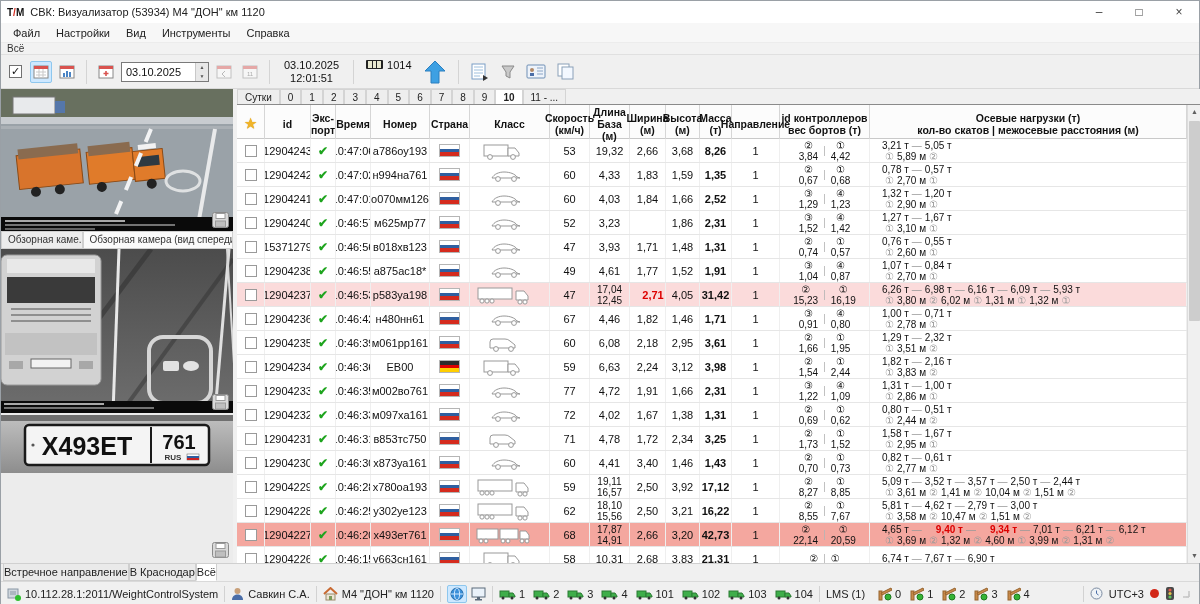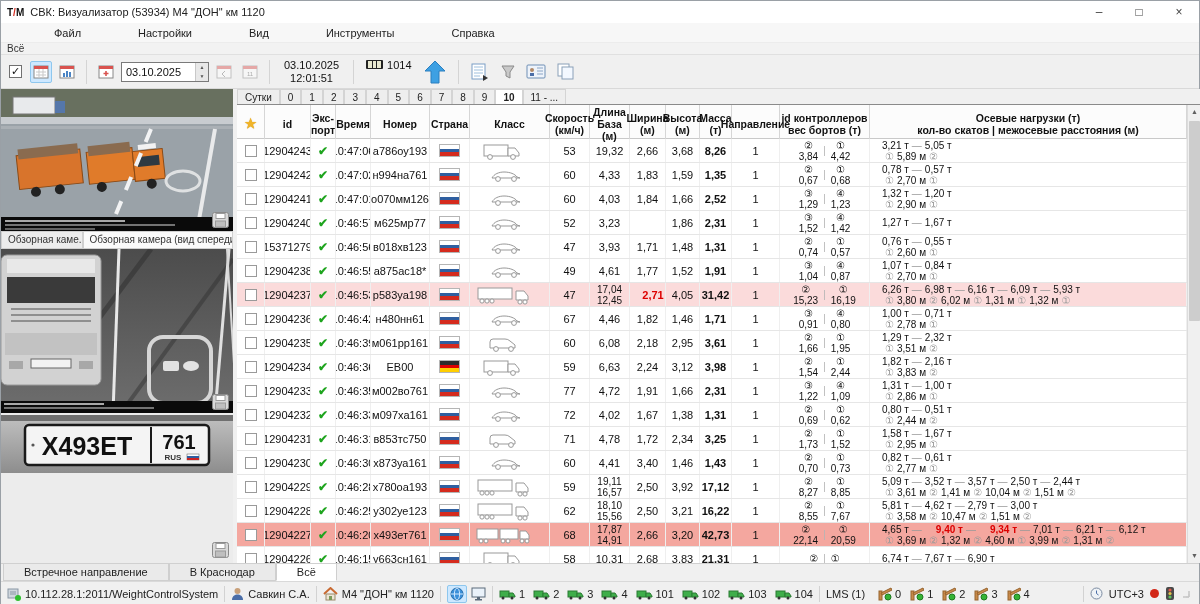--- a/index.html
+++ b/index.html
@@ -9,21 +9,21 @@
   
   #titlebar { position:absolute; left:0; top:0; width:100%; height:22px; background:#ffffff; display:flex; align-items:center; padding-left:6px; }
   #appicon { font-size:10px; font-weight:bold; color:#111; margin-right:6px; letter-spacing:0; }
   #appicon .slash { color:#d42a1e; }
   #title { font-size:11px; color:#222; }
   #winbtns { margin-left:auto; display:flex; height:100%; }
   .winbtn { width:40px; height:100%; display:flex; align-items:center; justify-content:center; font-size:12px; color:#444; }
 
   
   #menubar { position:absolute; left:0; top:22px; width:100%; height:20px; background:#f7f7f7; display:flex; align-items:center; padding-left:4px; border-bottom:1px solid #ececec; }
-  .menu-item { font-size:11px; color:#222; padding:2px 8px;margin-left:41px; }
+  .menu-item { font-size:11px; color:#222; padding:2px 8px; }
 
   
   #filterbar { position:absolute; left:0; top:42px; width:100%; height:12px; background:#f2f2f2; font-size:10px; color:#333; padding-left:6px; line-height:12px; border-bottom:1px solid #e0e0e0; }
 
   
   #toolbar { position:absolute; left:0; top:54px; width:100%; height:34px; background:#f0f0f0; border-bottom:1px solid #d9d9d9; display:flex; align-items:center; padding-left:8px; gap:4px; }
   .tsep { width:1px; height:24px; background:#d4d4d4; margin:0 4px; }
   .tbtn { width:22px; height:22px; display:flex; align-items:center; justify-content:center; border:1px solid transparent; border-radius:2px; }
   .tbtn.active { background:#cde8ff; border-color:#8ec7ee; }
   .tbtn.disabled { opacity:.45; }
@@ -45,21 +45,21 @@
   .photo { position:relative; width:232px; overflow:hidden; background:#888; }
   .photo svg { display:block; }
   .saveico { position:absolute; right:4px; bottom:3px; }
   #camtabs { display:flex; height:18px; background:#f0f0f0; border-bottom:1px solid #d0d0d0; }
   .camtab { font-size:10px; color:#333; padding:2px 6px; background:#ececec; border:1px solid #d0d0d0; border-bottom:none; white-space:nowrap; overflow:hidden; }
   .camtab.active { background:#fafafa; }
   #emptyarea { position:relative; width:232px; height:92px; background:#ececec; }
 
   
   #dirtabs { position:absolute; left:0; top:562px; width:100%; height:18px; background:#f0f0f0; border-top:1px solid #d0d0d0; display:flex; padding-left:2px; }
-  .dirtab { font-size:11px; color:#222; padding:2px 20px; background:#eaeaea; border:1px solid #cfcfcf; border-top:none; }
+  .dirtab { font-size:11px; color:#222; padding:2px 0; background:#eaeaea; border:1px solid #cfcfcf; border-top:none; }
   .dirtab.active { background:#fff; border-bottom:1px solid #fff; }
 
   
   #daytabs { position:absolute; left:236px; top:88px; width:964px; height:16px; display:flex; border-bottom:1px solid #8a8a8a; background:#f0f0f0; }
   .daytab { font-size:10px; color:#222; padding:1px 7px; background:#eeeeee; border:1px solid #d4d4d4; border-bottom:none; line-height:13px; }
   .daytab.active { background:#fff; font-weight:bold; position:relative; top:0; }
 
   #tablewrap { position:absolute; left:236px; top:104px; width:950px; height:458px; background:#fff; overflow:hidden; }
   .trow { display:grid; grid-template-columns:28px 46px 25px 35px 59px 40px 80px 40px 40px 36px 34px 32px 48px 90px 1fr; }
   #thead { height:34px; border-bottom:1px solid #c9c9c9; background:#fcfcfc; }
@@ -573,20 +573,21 @@
               <div class="bar">|</div>
               <div class="cc">
                 <div class="cn">④</div>
                 <div>1,42</div>
               </div>
             </div>
           </div>
     <div class="cell left">
             <div class="ax">
               <div><span class="" style="">1,27 т</span><span class="dash">—</span><span class="" style="">1,67 т</span></div>
+              <div><span class="circ">①</span><span>3,10 м</span><span class="circ">①</span></div>
             </div>
           </div>
   </div>
         <div class="trow row">
     <div class="cell">
             <span class="cbx"></span>
           </div>
     <div class="cell">15371279</div>
     <div class="cell">
             <span class="chkmark">✔</span>

